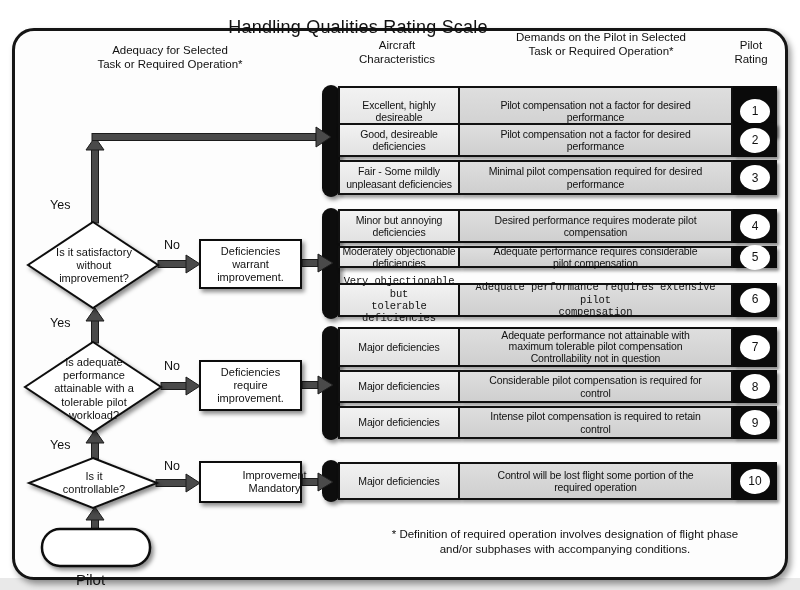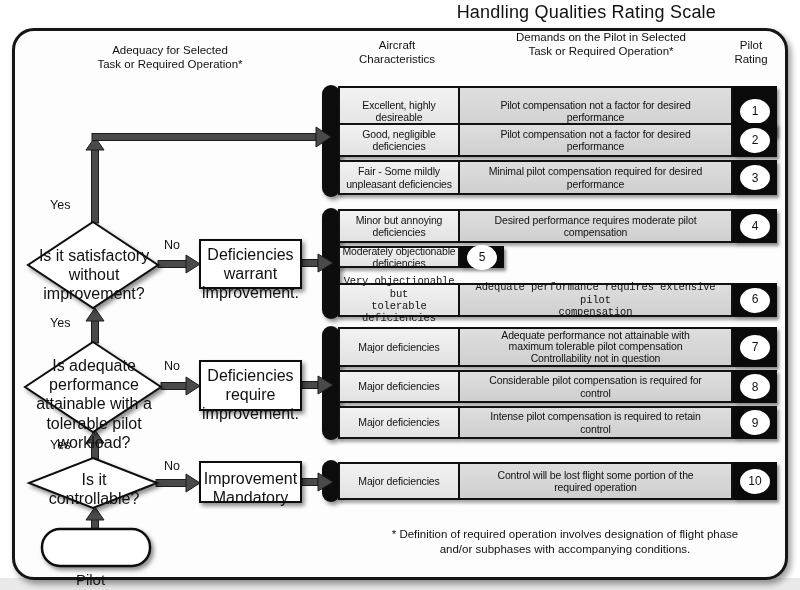--- a/index.html
+++ b/index.html
@@ -16,24 +16,23 @@
   #bottom-band{left:0;top:578px;width:800px;height:12px;background:#e9e9e9;}
 
   #outer-frame{
     left:12px;top:28px;width:770px;height:546px;
     border:3px solid #151515;border-radius:22px;
     background:#fdfdfd;
     box-shadow:3px 4px 6px rgba(0,0,0,0.40);
   }
 
   #diagram-title{
-    left:0;top:2px;width:716px;
+    left:0;top:17px;width:716px;
     font-size:18px;letter-spacing:.2px;
     z-index:30;
-    text-align:right;
   }
 
   .col-header{font-size:11.5px;line-height:1.22;z-index:6;}
   #hdr-adequacy{left:55px;top:43px;width:230px;}
   #hdr-aircraft{left:328px;top:38px;width:138px;}
   #hdr-demands{left:470px;top:30px;width:262px;}
   #hdr-rating{left:722px;top:38px;width:58px;}
 
   svg.layer{left:0;top:0;z-index:5;pointer-events:none;}
 
@@ -56,21 +55,21 @@
     width:44px;margin-left:0;background:#0a0a0a;border:none;
     display:flex;align-items:center;justify-content:center;
     box-shadow:2px 3px 3px rgba(0,0,0,0.45);
   }
   .rating-circle{
     width:30px;height:25px;background:#fff;border-radius:50%;
     display:flex;align-items:center;justify-content:center;
     font-size:12px;color:#111;
   }
 
-  .flow-label{font-size:16px;line-height:1.2;z-index:12;}
+  .flow-label{font-size:11px;line-height:1.2;z-index:12;}
   .yn-label{font-size:12.5px;z-index:12;}
   #footnote{left:348px;top:527px;width:434px;font-size:11.5px;line-height:1.3;z-index:12;}
 </style>
 </head>
 <body>
 
 <div id="bottom-band" class="abs"></div>
 <div id="outer-frame" class="abs"></div>
 <div id="diagram-title" class="abs center">Handling Qualities Rating Scale</div>
 
@@ -172,21 +171,21 @@
 workload?</div>
 <div class="abs flow-label center prelines" style="left:48px;top:470px;width:92px;">Is it
 controllable?</div>
 
 <div class="abs flow-label center prelines" style="left:202px;top:245px;width:97px;">Deficiencies
 warrant
 improvement.</div>
 <div class="abs flow-label center prelines" style="left:202px;top:366px;width:97px;">Deficiencies
 require
 improvement.</div>
-<div class="abs flow-label center prelines" style="left:202px;top:469px;width:97px;">Improvement
+<div class="abs flow-label center prelines" style="left:202px;top:469px;width:97px;padding-left:24px;">Improvement
 Mandatory</div>
 
 <div class="abs yn-label" style="left:50px;top:198px;">Yes</div>
 <div class="abs yn-label" style="left:50px;top:316px;">Yes</div>
 <div class="abs yn-label" style="left:50px;top:438px;">Yes</div>
 
 <div class="abs yn-label" style="left:164px;top:238px;">No</div>
 <div class="abs yn-label" style="left:164px;top:359px;">No</div>
 <div class="abs yn-label" style="left:164px;top:459px;">No</div>
 
@@ -195,21 +194,21 @@
 <div class="abs rrow" style="left:338px;top:86px;height:50px;">
   <div class="cell cell-char  center prelines">Excellent, highly
 desireable</div>
   <div class="cell cell-demand center prelines">Pilot compensation not a factor for desired
 performance</div>
   <div class="cell-rating">
       <div class="rating-circle">1</div>
     </div>
 </div>
 <div class="abs rrow" style="left:338px;top:123px;height:34px;">
-  <div class="cell cell-char  center prelines">Good, negligible
+  <div class="cell cell-char  center prelines">Good, desireable
 deficiencies</div>
   <div class="cell cell-demand center prelines">Pilot compensation not a factor for desired
 performance</div>
   <div class="cell-rating">
       <div class="rating-circle">2</div>
     </div>
 </div>
 <div class="abs rrow" style="left:338px;top:160px;height:35px;">
   <div class="cell cell-char  center prelines">Fair - Some mildly
 unpleasant deficiencies</div>
@@ -225,20 +224,22 @@
 deficiencies</div>
   <div class="cell cell-demand center prelines">Desired performance requires moderate pilot
 compensation</div>
   <div class="cell-rating">
       <div class="rating-circle">4</div>
     </div>
 </div>
 <div class="abs rrow" style="left:338px;top:246px;height:22px;">
   <div class="cell cell-char  center prelines">Moderately objectionable
 deficiencies</div>
+  <div class="cell cell-demand center prelines">Adequate performance requires considerable
+pilot compensation</div>
   <div class="cell-rating">
       <div class="rating-circle">5</div>
     </div>
 </div>
 <div class="abs rrow" style="left:338px;top:283px;height:34px;font-family:Liberation Mono, monospace;">
   <div class="cell cell-char  center prelines">Very objectionable but
 tolerable deficiencies</div>
   <div class="cell cell-demand center prelines">Adequate performance requires extensive pilot
 compensation</div>
   <div class="cell-rating">

